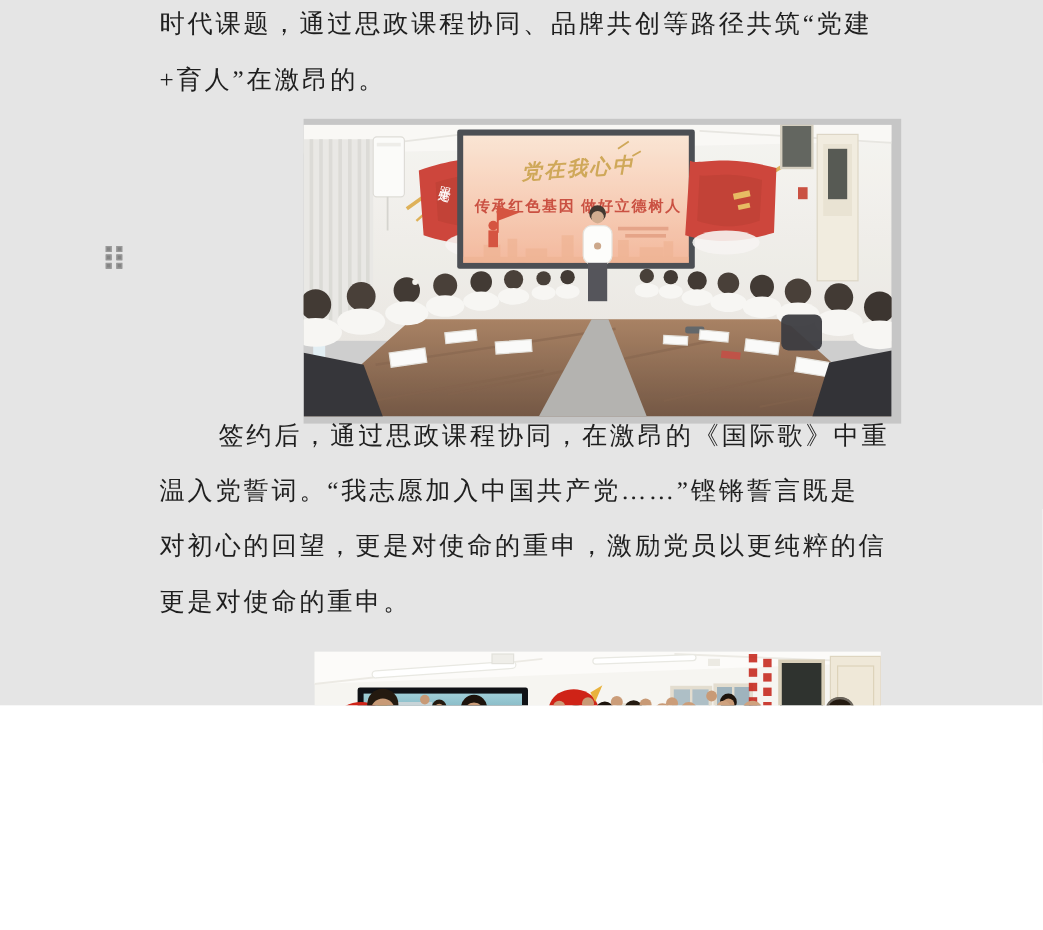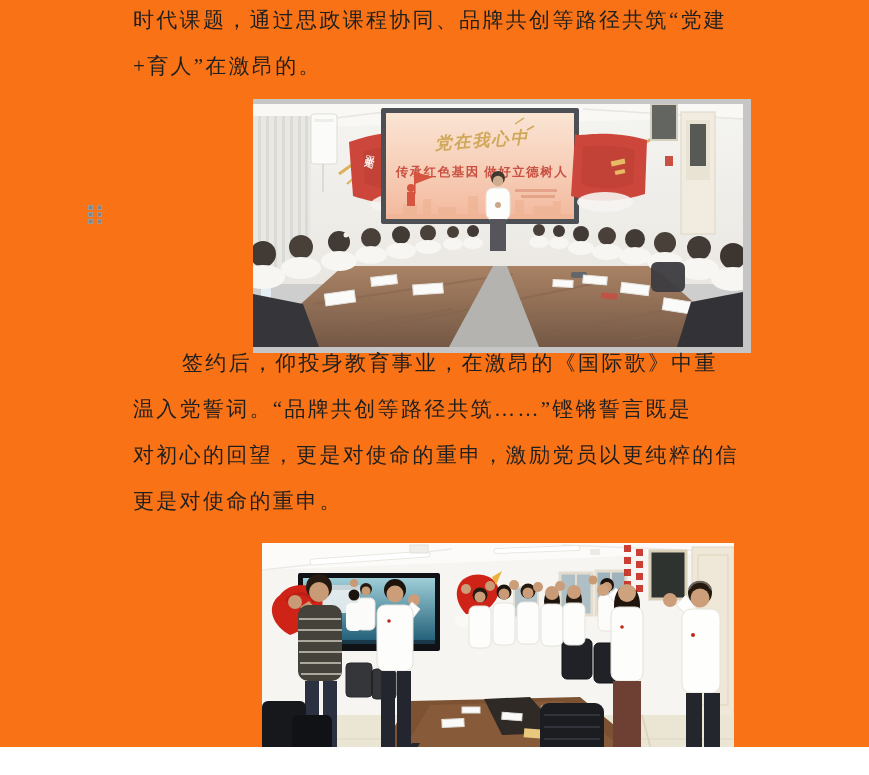--- a/index.html
+++ b/index.html
@@ -1,17 +1,17 @@
 <!DOCTYPE html>
 <html><head>
 <meta charset="utf-8">
 <style>
   html,body { margin:0; padding:0; background:#ffffff; }
   .page {
-    position:relative; width:869px; height:747px; background:#f97316;
+    position:relative; width:869px; height:588px; background:#e5e5e5;
     overflow:hidden; font-family:"Liberation Serif","DejaVu Serif",serif;
   }
   .para { position:absolute; left:133px; color:#1f1f1f; font-size:21px; letter-spacing:2.3px; }
   .tline { height:46px; line-height:46px; white-space:nowrap; }
   .indent { margin-left:49px; }
   #p1 { top:-3px; }
   #p2 { top:340px; }
 
   .photo { position:absolute; }
   #photo1 { left:213px; top:83px; width:498px; height:254px; background:#c6c6c6; }
@@ -249,22 +249,22 @@
         <polygon points="0,190 50,200 66,243 0,243" fill="#15151a"></polygon>
         <polygon points="438,198 490,188 490,243 424,243" fill="#121217"></polygon>
         <rect x="398" y="158" width="34" height="30" rx="6" fill="#1c1c22" opacity="0.95"></rect>
       </g>
     </svg>
     </div>
     <div class="wash"></div>
   </figure>
 
   <div class="para" id="p2">
-    <div class="tline indent">签约后，仰投身教育事业，在激昂的《国际歌》中重</div>
-    <div class="tline">温入党誓词。“品牌共创等路径共筑……”铿锵誓言既是</div>
+    <div class="tline indent">签约后，通过思政课程协同，在激昂的《国际歌》中重</div>
+    <div class="tline">温入党誓词。“我志愿加入中国共产党……”铿锵誓言既是</div>
     <div class="tline">对初心的回望，更是对使命的重申，激励党员以更纯粹的信</div>
     <div class="tline">更是对使命的重申。</div>
   </div>
 
   <figure class="photo" id="photo2">
     <svg width="472" height="248" viewBox="0 0 472 248">
       <defs>
         <linearGradient id="tvG" x1="0" y1="0" x2="0" y2="1">
           <stop offset="0" stop-color="#9fcfd8"></stop>
             <stop offset="1" stop-color="#1d5a74"></stop>

